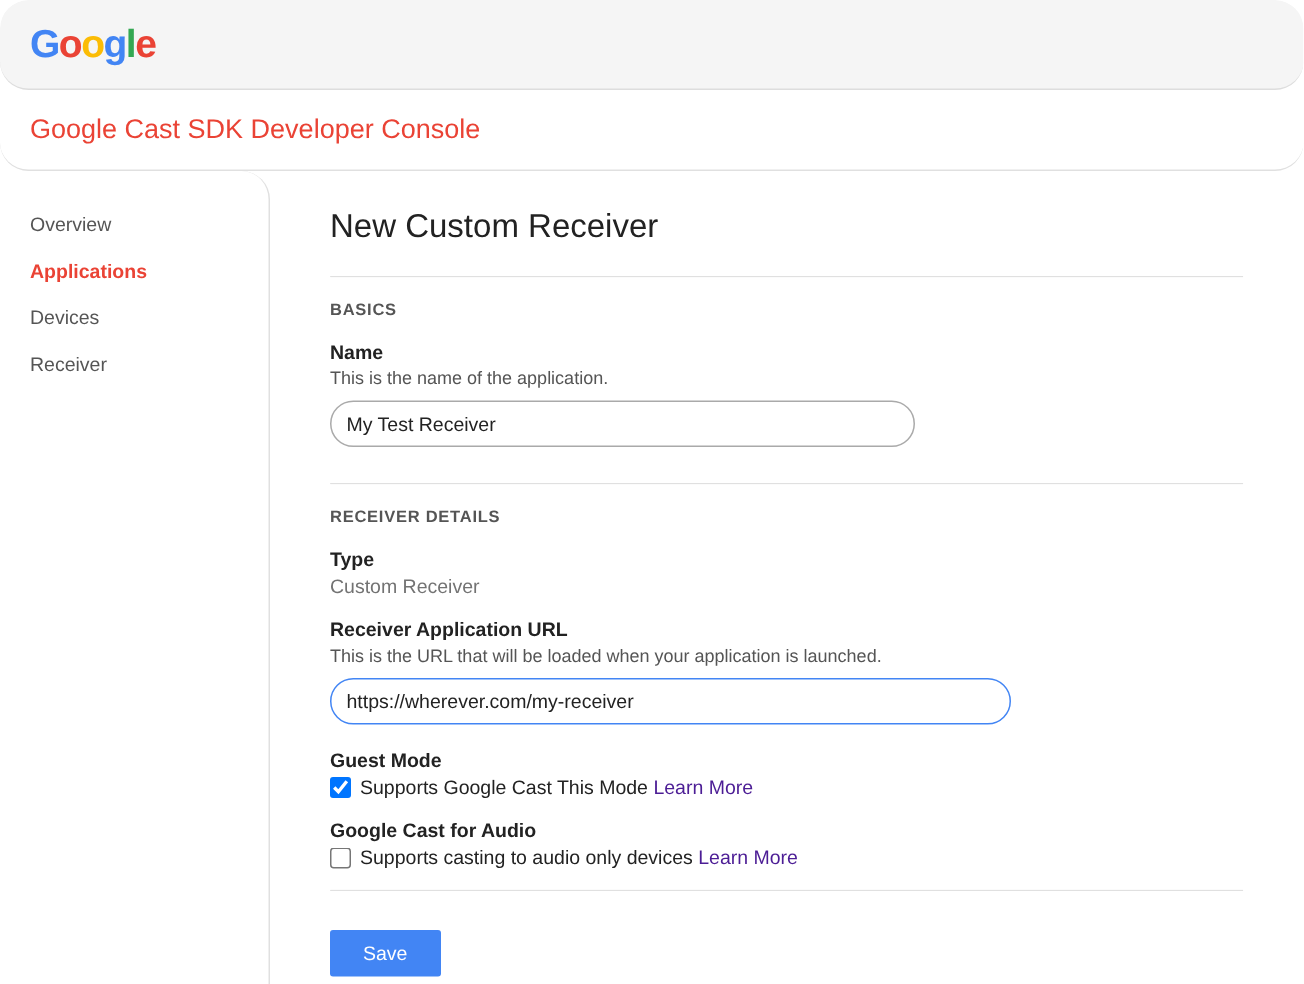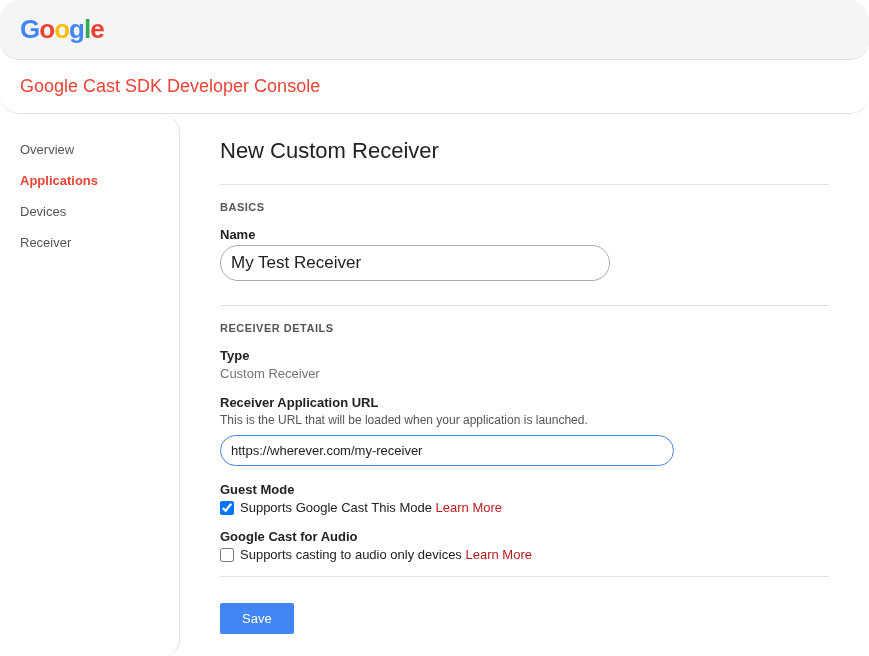--- a/index.html
+++ b/index.html
@@ -98,21 +98,21 @@
     .field-description {
       font-size: 12px;
       color: #555;
       margin-bottom: 8px;
     }
 
     .text-input {
       width: 390px;
       border: 1px solid #aaa;
       padding: 7px 10px;
-      font-size: 17px;
+      font-size: 13px;
       color: #222;
       outline: none;
       margin-bottom: 16px;
     }
 
     .url-input {
       width: 454px;
       border: 1px solid #4285F4;
       padding: 7px 10px;
       font-size: 13px;
@@ -137,21 +137,21 @@
       gap: 6px;
       margin-bottom: 14px;
       font-size: 13px;
     }
     .checkbox-row input[type="checkbox"] {
       width: 14px;
       height: 14px;
       cursor: pointer;
     }
     .learn-more-link {
-      color: #b91c1c;
+      color: #4c1d95;
       text-decoration: none;
       cursor: pointer;
     }
 
     .save-btn {
       background-color: #4285F4;
       color: #fff;
       border: none;
       padding: 8px 22px;
       font-size: 13px;
@@ -185,20 +185,21 @@
   <main id="main-content">
     <h1 id="page-heading">New Custom Receiver</h1>
 
     <hr class="section-divider">
 
     
     <div class="section-block">
       <div class="section-label">BASICS</div>
 
       <div class="field-label">Name</div>
+      <div class="field-description">This is the name of the application.</div>
       <input type="text" class="text-input" value="My Test Receiver" style="">
     </div>
 
     <hr class="section-divider">
 
     
     <div class="section-block">
       <div class="section-label">RECEIVER DETAILS</div>
 
       <div class="field-label">Type</div>

